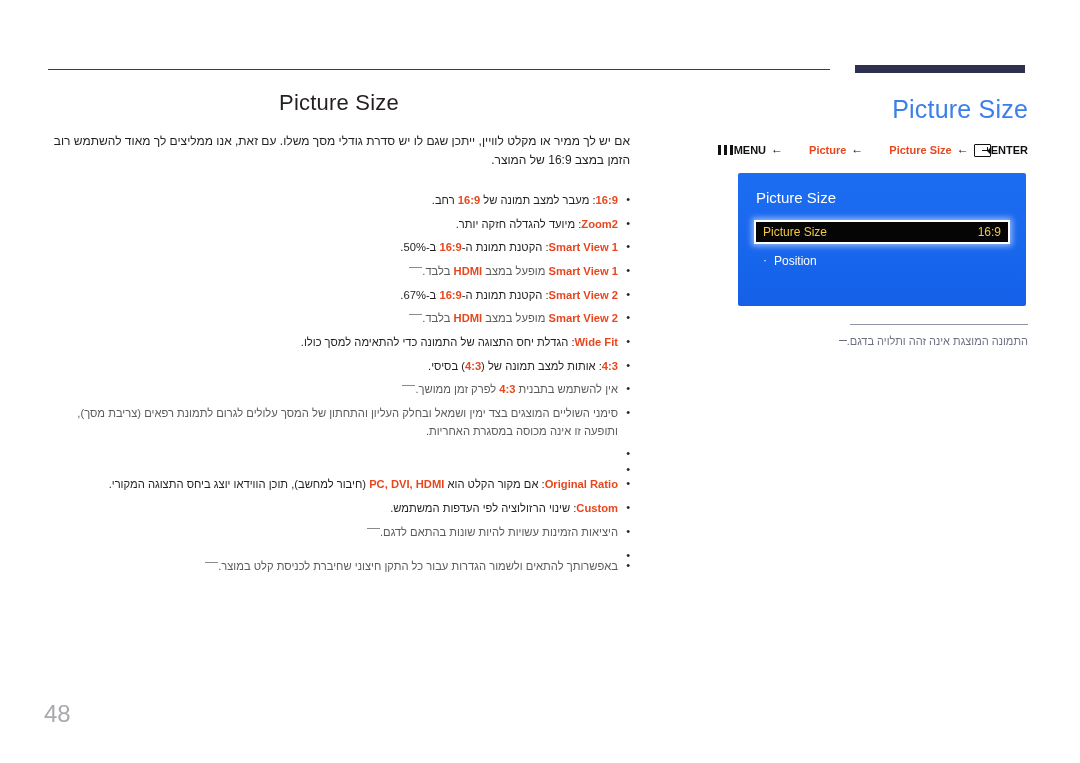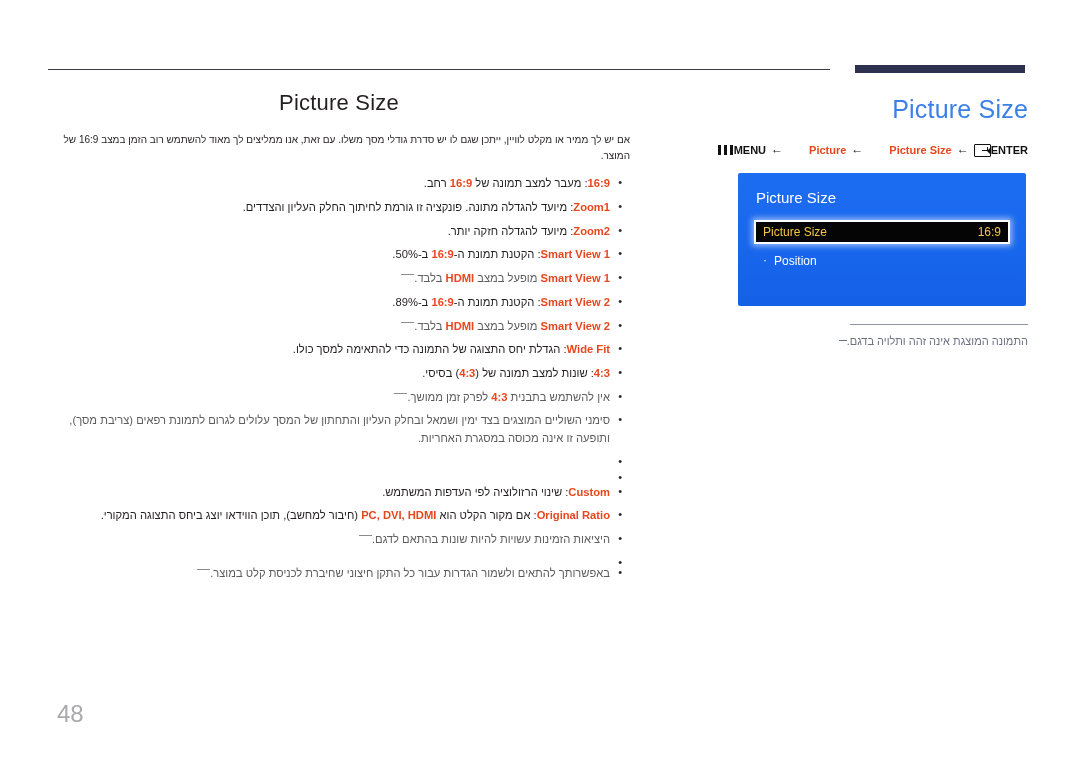--- a/index.html
+++ b/index.html
@@ -47,30 +47,30 @@
   #left-title {
     font-size: 22px;
     font-weight: 400;
     color: #231f20;
     text-align: center;
     margin: 0 0 16px 0;
     direction: ltr;
     letter-spacing: .2px;
   }
   .intro {
-    font-size: 10px;
+    font-size: 12px;
     line-height: 1.62;
     color: #231f20;
-    margin: 0 0 11px 0;
+    margin: 0 0 21px 0;
     text-align: right;
   }
 
   ul.opts {
     list-style: none;
-    margin: 8px;
+    margin: 0;
     padding: 0;
   }
   ul.opts > li {
     font-size: 11.2px;
     line-height: 1.58;
     margin: 0 0 6px 0;
     position: relative;
     padding-right: 12px;
     text-align: right;
   }
@@ -259,21 +259,21 @@
     display: inline-block;
     width: 8px;
     border-top: 1px solid #6c7080;
     vertical-align: 4px;
     margin-left: 4px;
   }
 
   
   #page-number {
     position: absolute;
-    left: 57px;
+    left: 44px;
     top: 700px;
     font-size: 24px;
     color: #a9a9ad;
     font-weight: 300;
     direction: ltr;
   }
 </style>
 </head>
 <body>
 
@@ -283,48 +283,47 @@
 <div id="left-col">
 
   <h1 id="left-title">Picture Size</h1>
 
   <p class="intro">אם יש לך ממיר או מקלט לוויין, ייתכן שגם לו יש סדרת גודלי מסך משלו. עם זאת, אנו ממליצים לך מאוד להשתמש רוב הזמן במצב 16:9 של המוצר.</p>
 
   <ul class="opts">
 
     <li><span class="k">16:9</span><span>: מעבר למצב תמונה של </span><span class="k">16:9</span><span> רחב.</span></li>
 
-    <li><span class="k">Zoom1</span><span>: מיועד להגדלה מתונה. פונקציה זו גורמת לחיתוך החלק העליון והצדדים.</span></li>
 
     <li><span class="k">Zoom2</span><span>: מיועד להגדלה חזקה יותר.</span></li>
 
     <li><span class="k">Smart View 1</span><span>: הקטנת תמונת ה-</span><span class="k">16:9</span><span> ב-50%.</span></li>
 
     <li class="note"><span class="k">Smart View 1</span><span> מופעל במצב </span><span class="k">HDMI</span><span> בלבד.</span><span class="dash"></span></li>
 
-    <li><span class="k">Smart View 2</span><span>: הקטנת תמונת ה-</span><span class="k">16:9</span><span> ב-89%.</span></li>
+    <li><span class="k">Smart View 2</span><span>: הקטנת תמונת ה-</span><span class="k">16:9</span><span> ב-67%.</span></li>
 
     <li class="note"><span class="k">Smart View 2</span><span> מופעל במצב </span><span class="k">HDMI</span><span> בלבד.</span><span class="dash"></span></li>
 
     <li><span class="k">Wide Fit</span><span>: הגדלת יחס התצוגה של התמונה כדי להתאימה למסך כולו.</span></li>
 
-    <li><span class="k">4:3</span><span>: שונות למצב תמונה של (</span><span class="k">4:3</span><span>) בסיסי.</span></li>
+    <li><span class="k">4:3</span><span>: אותות למצב תמונה של (</span><span class="k">4:3</span><span>) בסיסי.</span></li>
 
     <li class="note"><span>אין להשתמש בתבנית </span><span class="k">4:3</span><span> לפרק זמן ממושך.</span><span class="dash"></span></li>
 
     <li class="note">סימני השוליים המוצגים בצד ימין ושמאל ובחלק העליון והתחתון של המסך עלולים לגרום לתמונת רפאים (צריבת מסך), ותופעה זו אינה מכוסה במסגרת האחריות.</li>
 
     <li style="height:10px"></li>
 
 
     <li style="height:8px"></li>
 
+    <li><span class="k">Original Ratio</span><span>: אם מקור הקלט הוא </span><span class="k">PC, DVI, HDMI</span><span> (חיבור למחשב), תוכן הווידאו יוצג ביחס התצוגה המקורי.</span></li>
+
     <li><span class="k">Custom</span><span>: שינוי הרזולוציה לפי העדפות המשתמש.</span></li>
-
-    <li><span class="k">Original Ratio</span><span>: אם מקור הקלט הוא </span><span class="k">PC, DVI, HDMI</span><span> (חיבור למחשב), תוכן הווידאו יוצג ביחס התצוגה המקורי.</span></li>
 
     <li class="note"><span>היציאות הזמינות עשויות להיות שונות בהתאם לדגם.</span><span class="dash"></span></li>
 
     <li style="height:4px"></li>
 
     <li class="note"><span>באפשרותך להתאים ולשמור הגדרות עבור כל התקן חיצוני שחיברת לכניסת קלט במוצר.</span><span class="dash"></span></li>
 
   </ul>
 </div>
 

